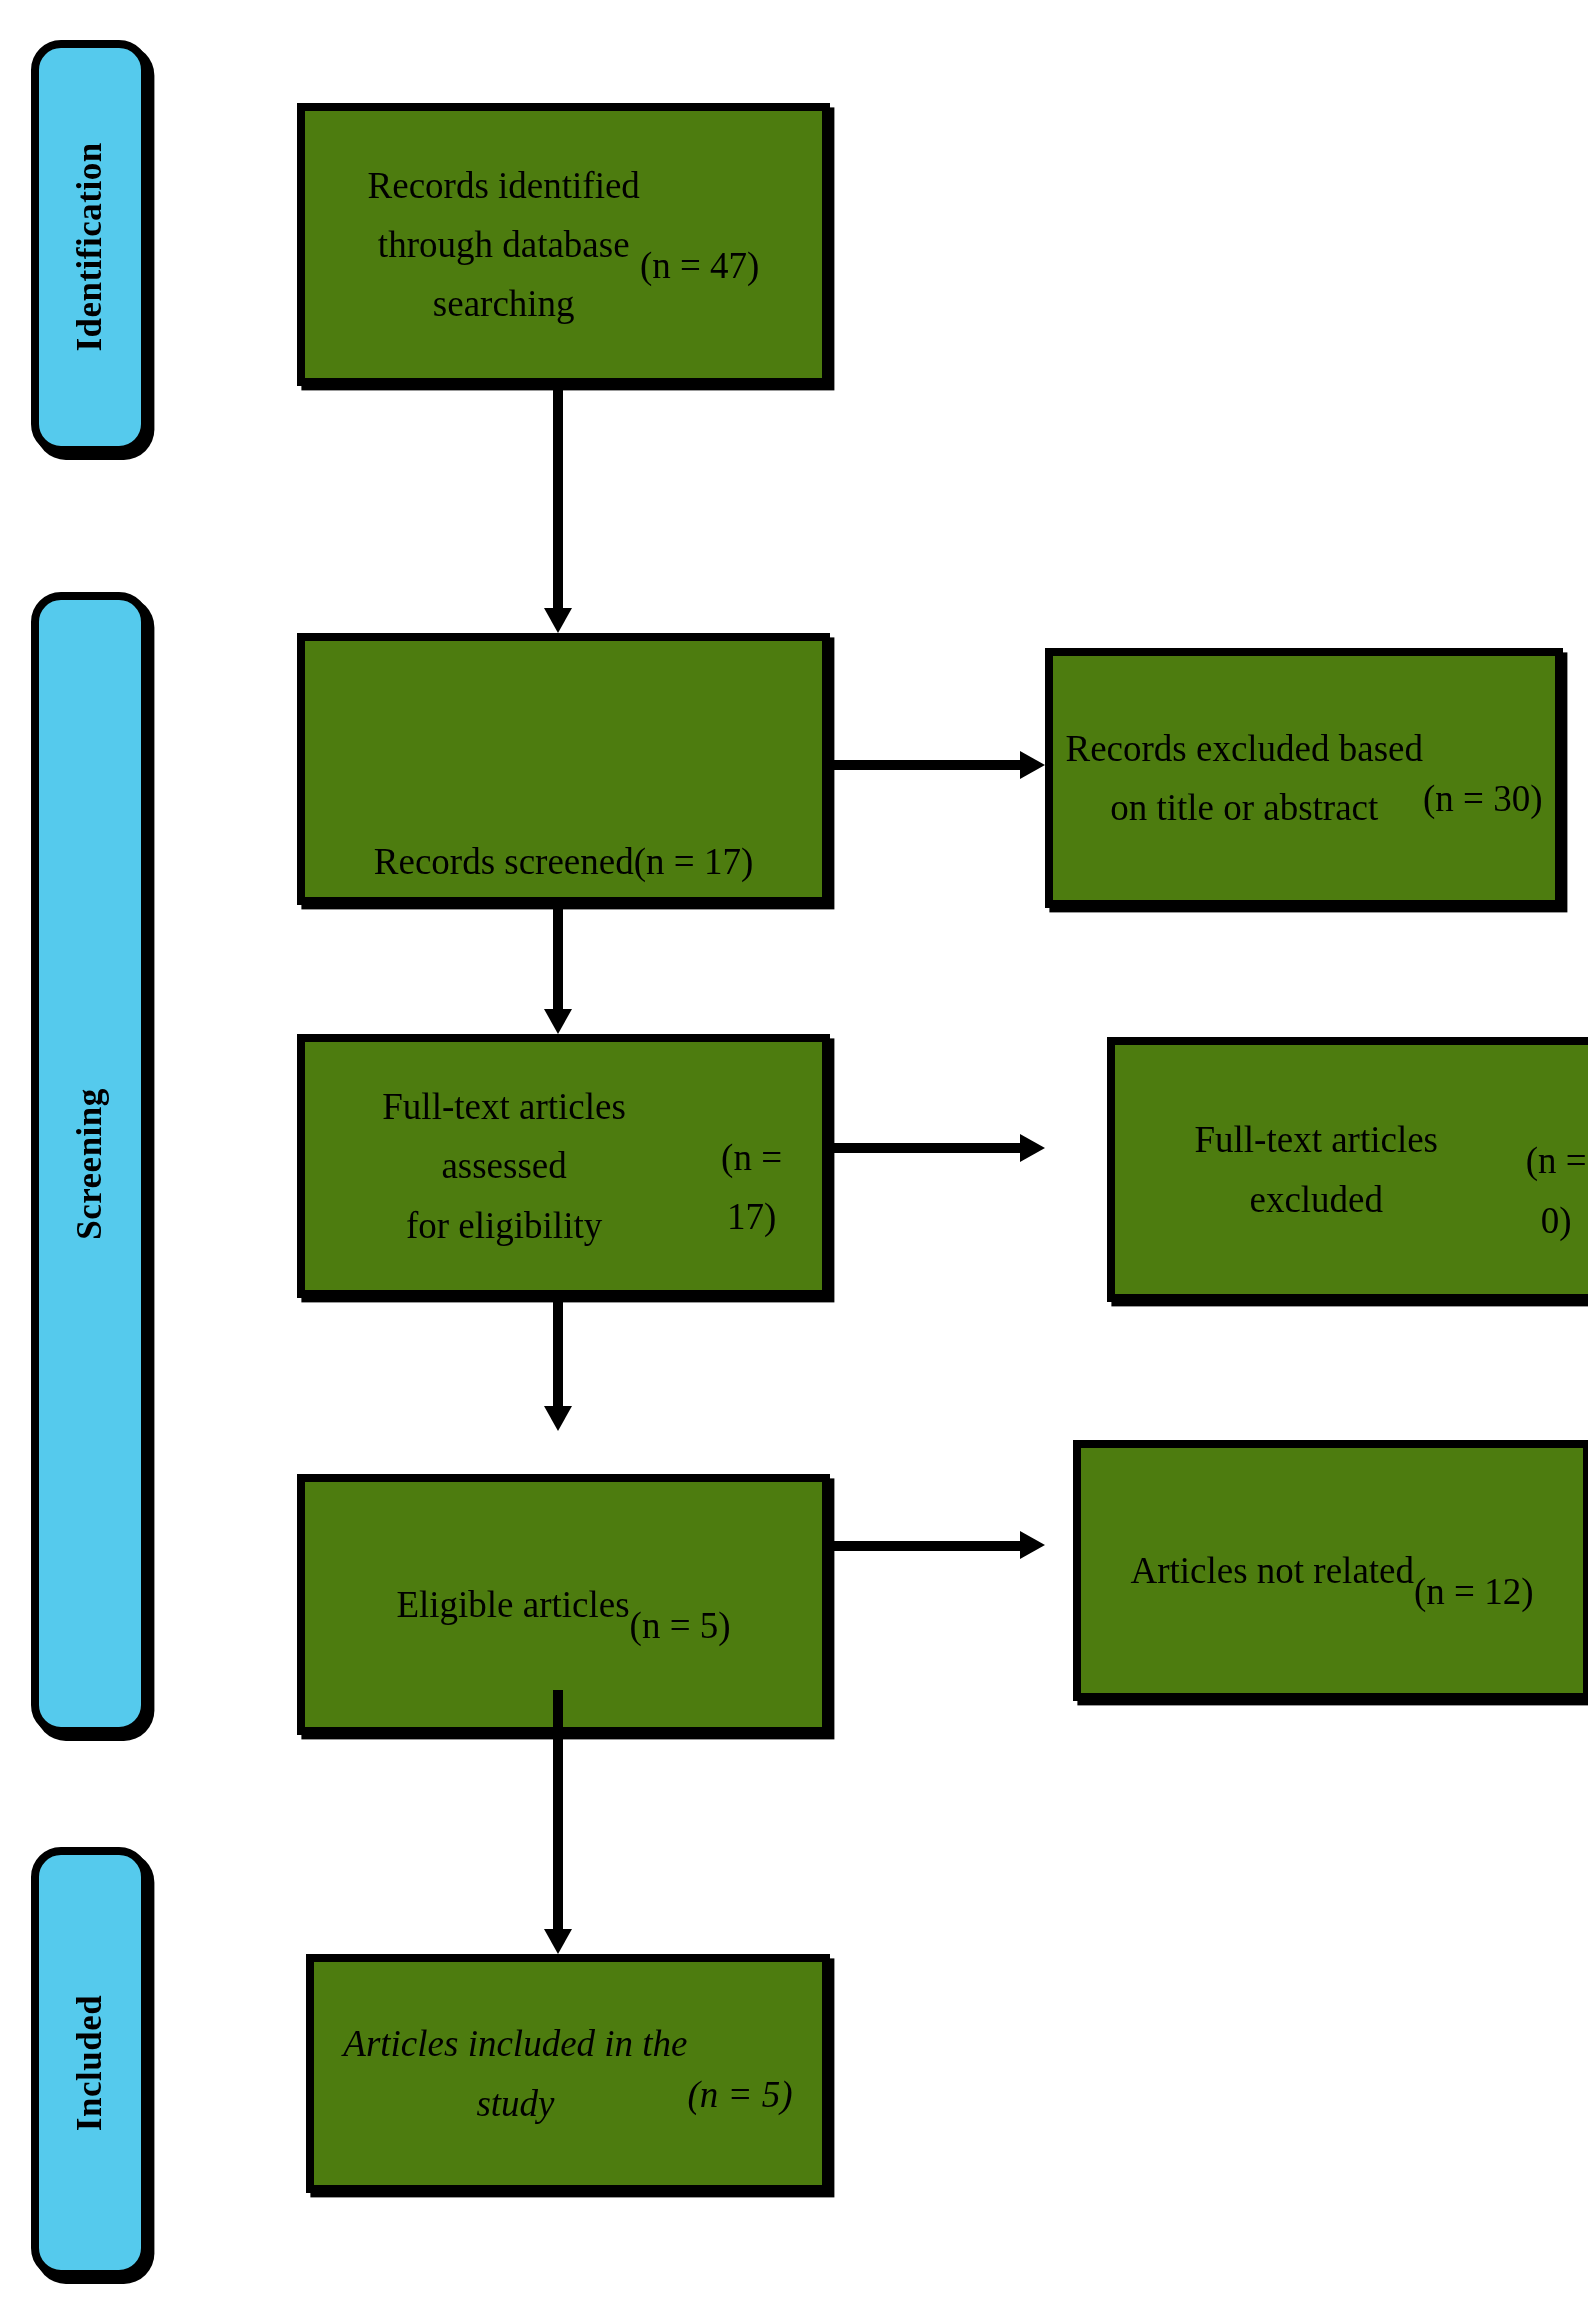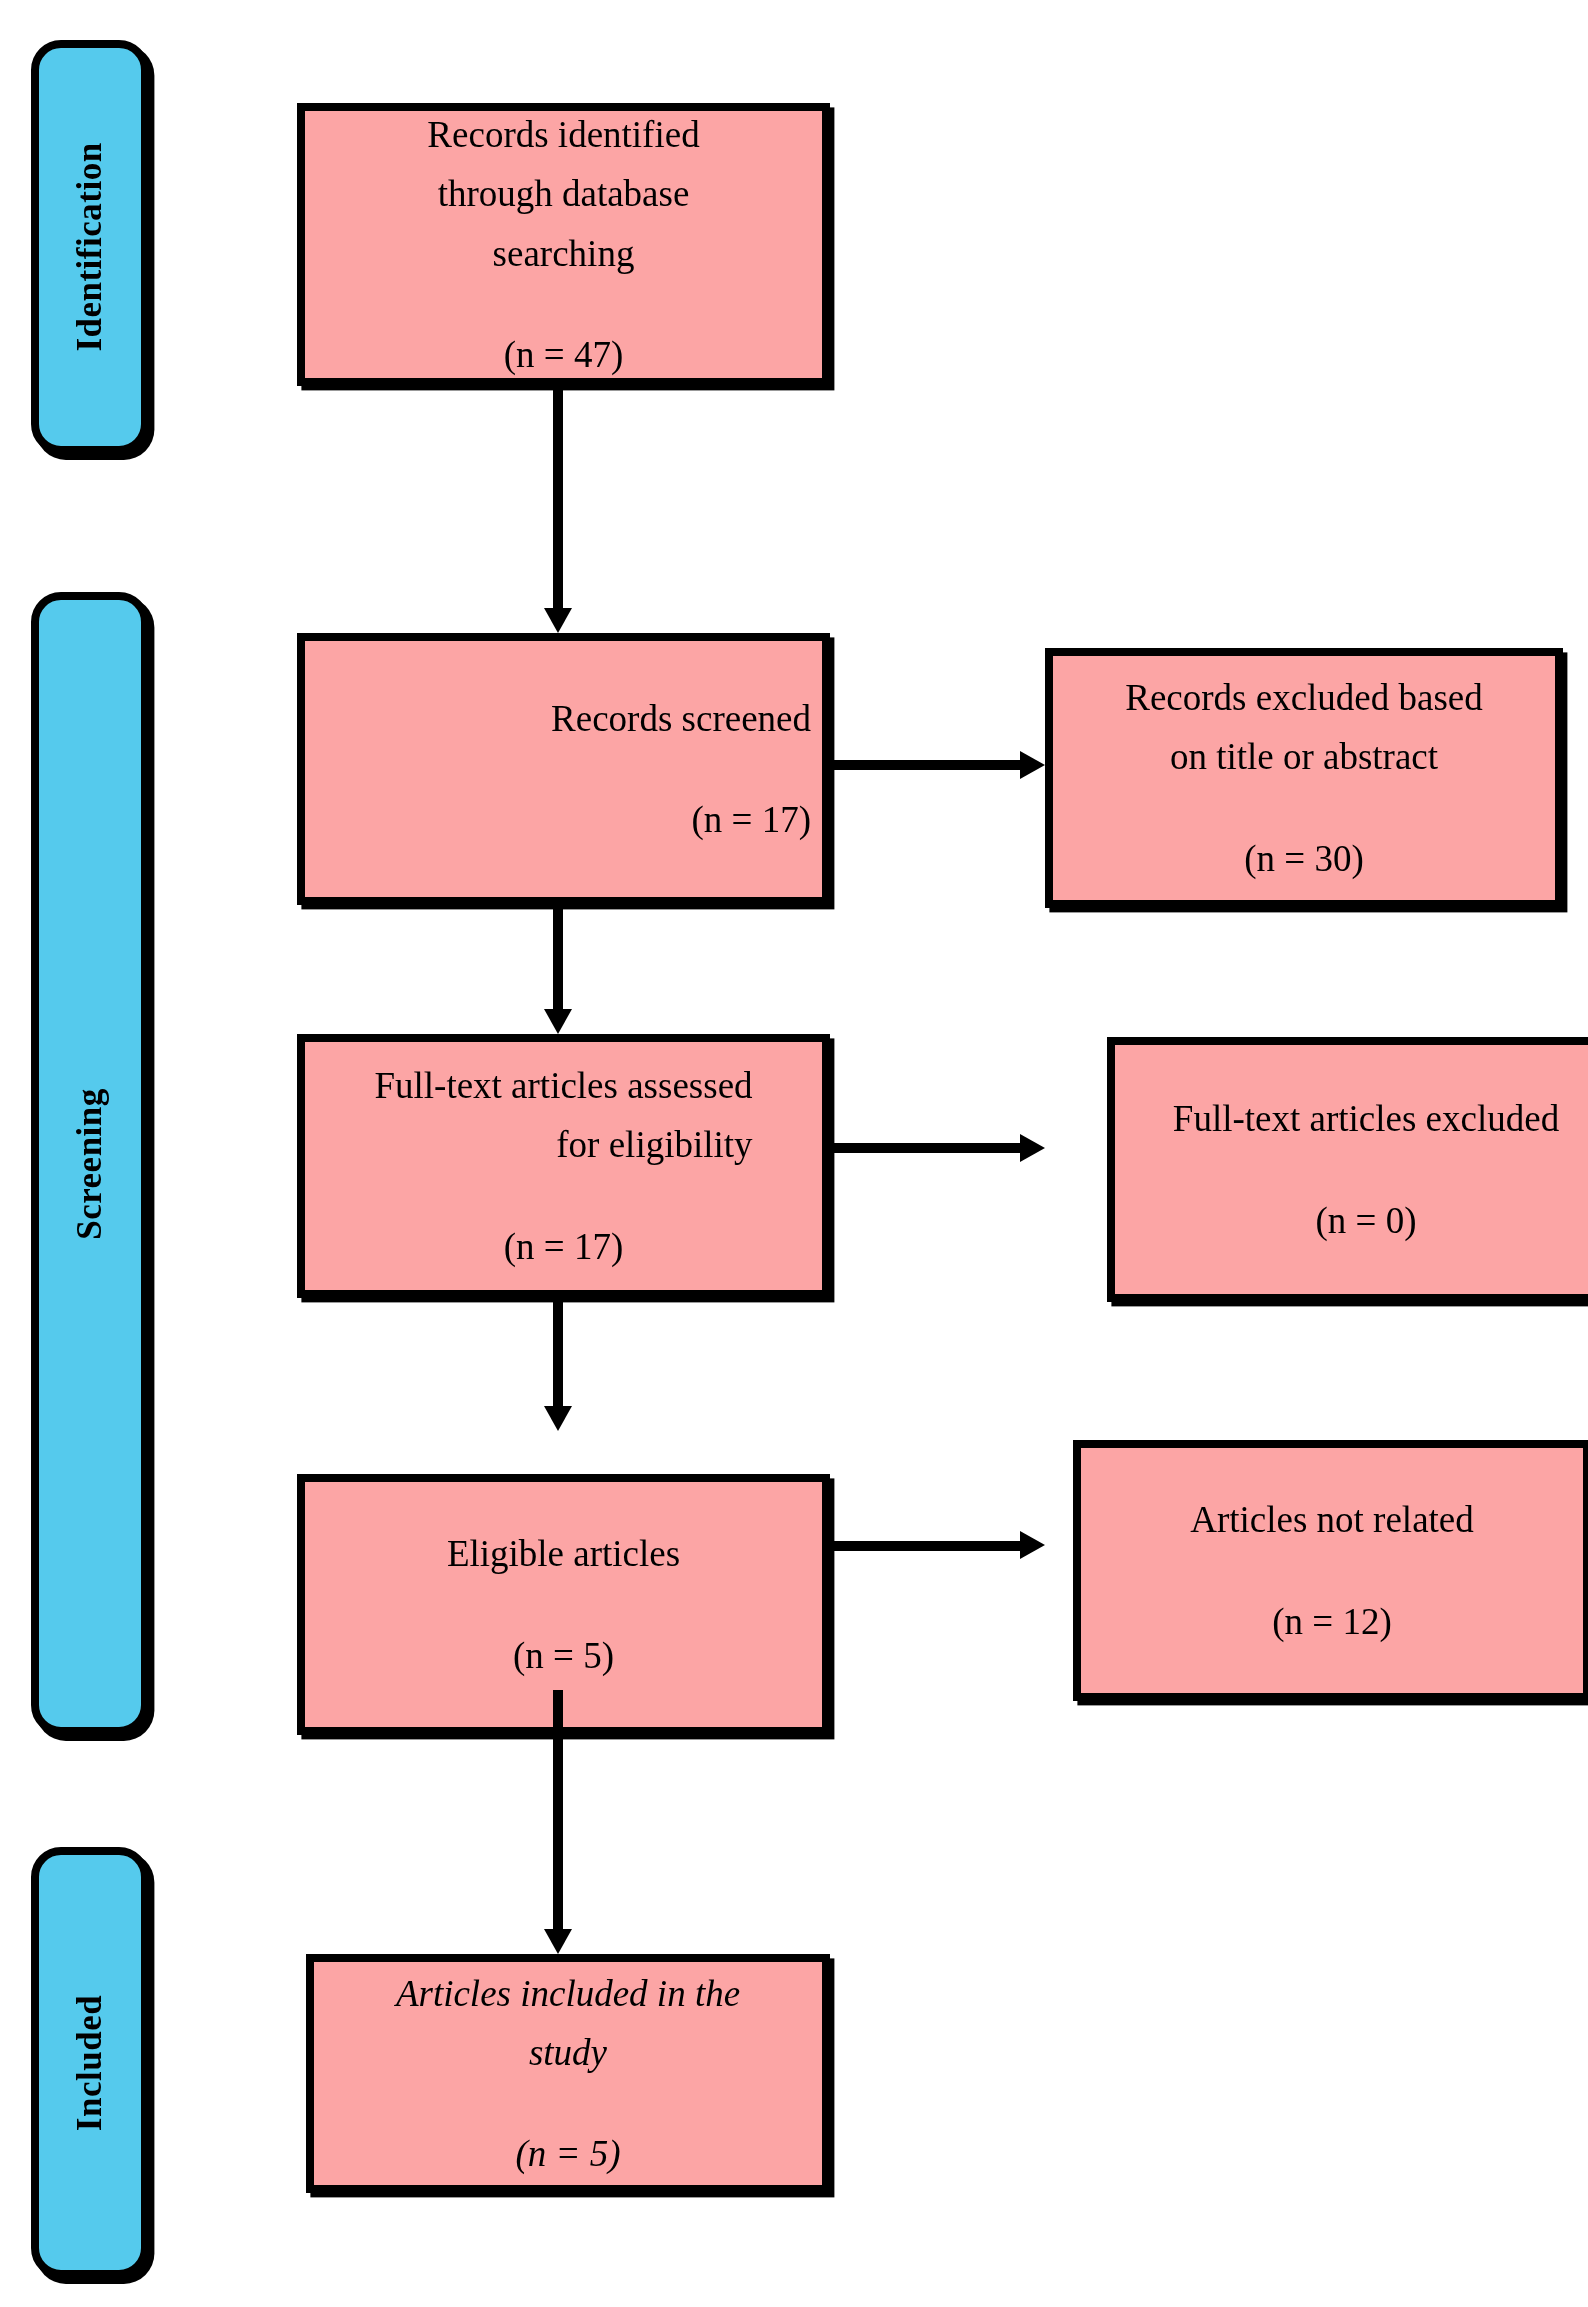--- a/index.html
+++ b/index.html
@@ -33,38 +33,38 @@
     letter-spacing: 0.5px;
   }
   .stage-identification { left: 31px;  top: 40px;   width: 118px; height: 414px; }
   .stage-screening      { left: 31px;  top: 592px; width: 118px; height: 1143px; }
   .stage-included       { left: 31px;  top: 1847px; width: 118px; height: 431px; }
 
   
   .node {
     position: absolute;
     box-sizing: border-box;
-    background: #fca5a5;
+    background: #4d7c0f;
     border: 8.2px solid #000000;
     box-shadow: 4.4px 4.4px 0 0 #000000;
     display: flex;
-    flex-direction: column;
+    flex-direction: row;
     align-items: center;
     justify-content: center;
     text-align: center;
     font-size: 37px;
     line-height: 1.6;
     padding: 5.4px 11px;
   }
   .node .node-text { white-space: pre-line; }
   .node .node-count { margin-top: 42px; }
 
   .node-identified   { left: 297px;  top: 103px;  width: 533px; height: 283px; }
   .node-screened     { left: 297px;  top: 633px; width: 533px; height: 272px; align-items: flex-end; }
-  .node-assessed     { left: 297px;  top: 1034px; width: 533px; height: 264px; text-align: right; }
+  .node-assessed     { left: 297px;  top: 1034px; width: 533px; height: 264px; }
   .node-eligible     { left: 297px;  top: 1431px; width: 533px; height: 261px; margin-top: 43px; }
   .node-included     { left: 306px;  top: 1954px; width: 524px; height: 239px; font-style: italic; }
   .node-excluded-ta  { left: 1045px; top: 648px; width: 518px; height: 260px; }
   .node-excluded-ft  { left: 1107px; top: 1037px; width: 518px; height: 265px; }
   .node-not-related  { left: 1045px; top: 1440px; width: 518px; height: 261px; margin-left: 28px; }
 
   
   .vshaft { position: absolute; width: 9.8px; background: #000000; }
   .hshaft { position: absolute; height: 9.8px; background: #000000; }
   .head-down {

